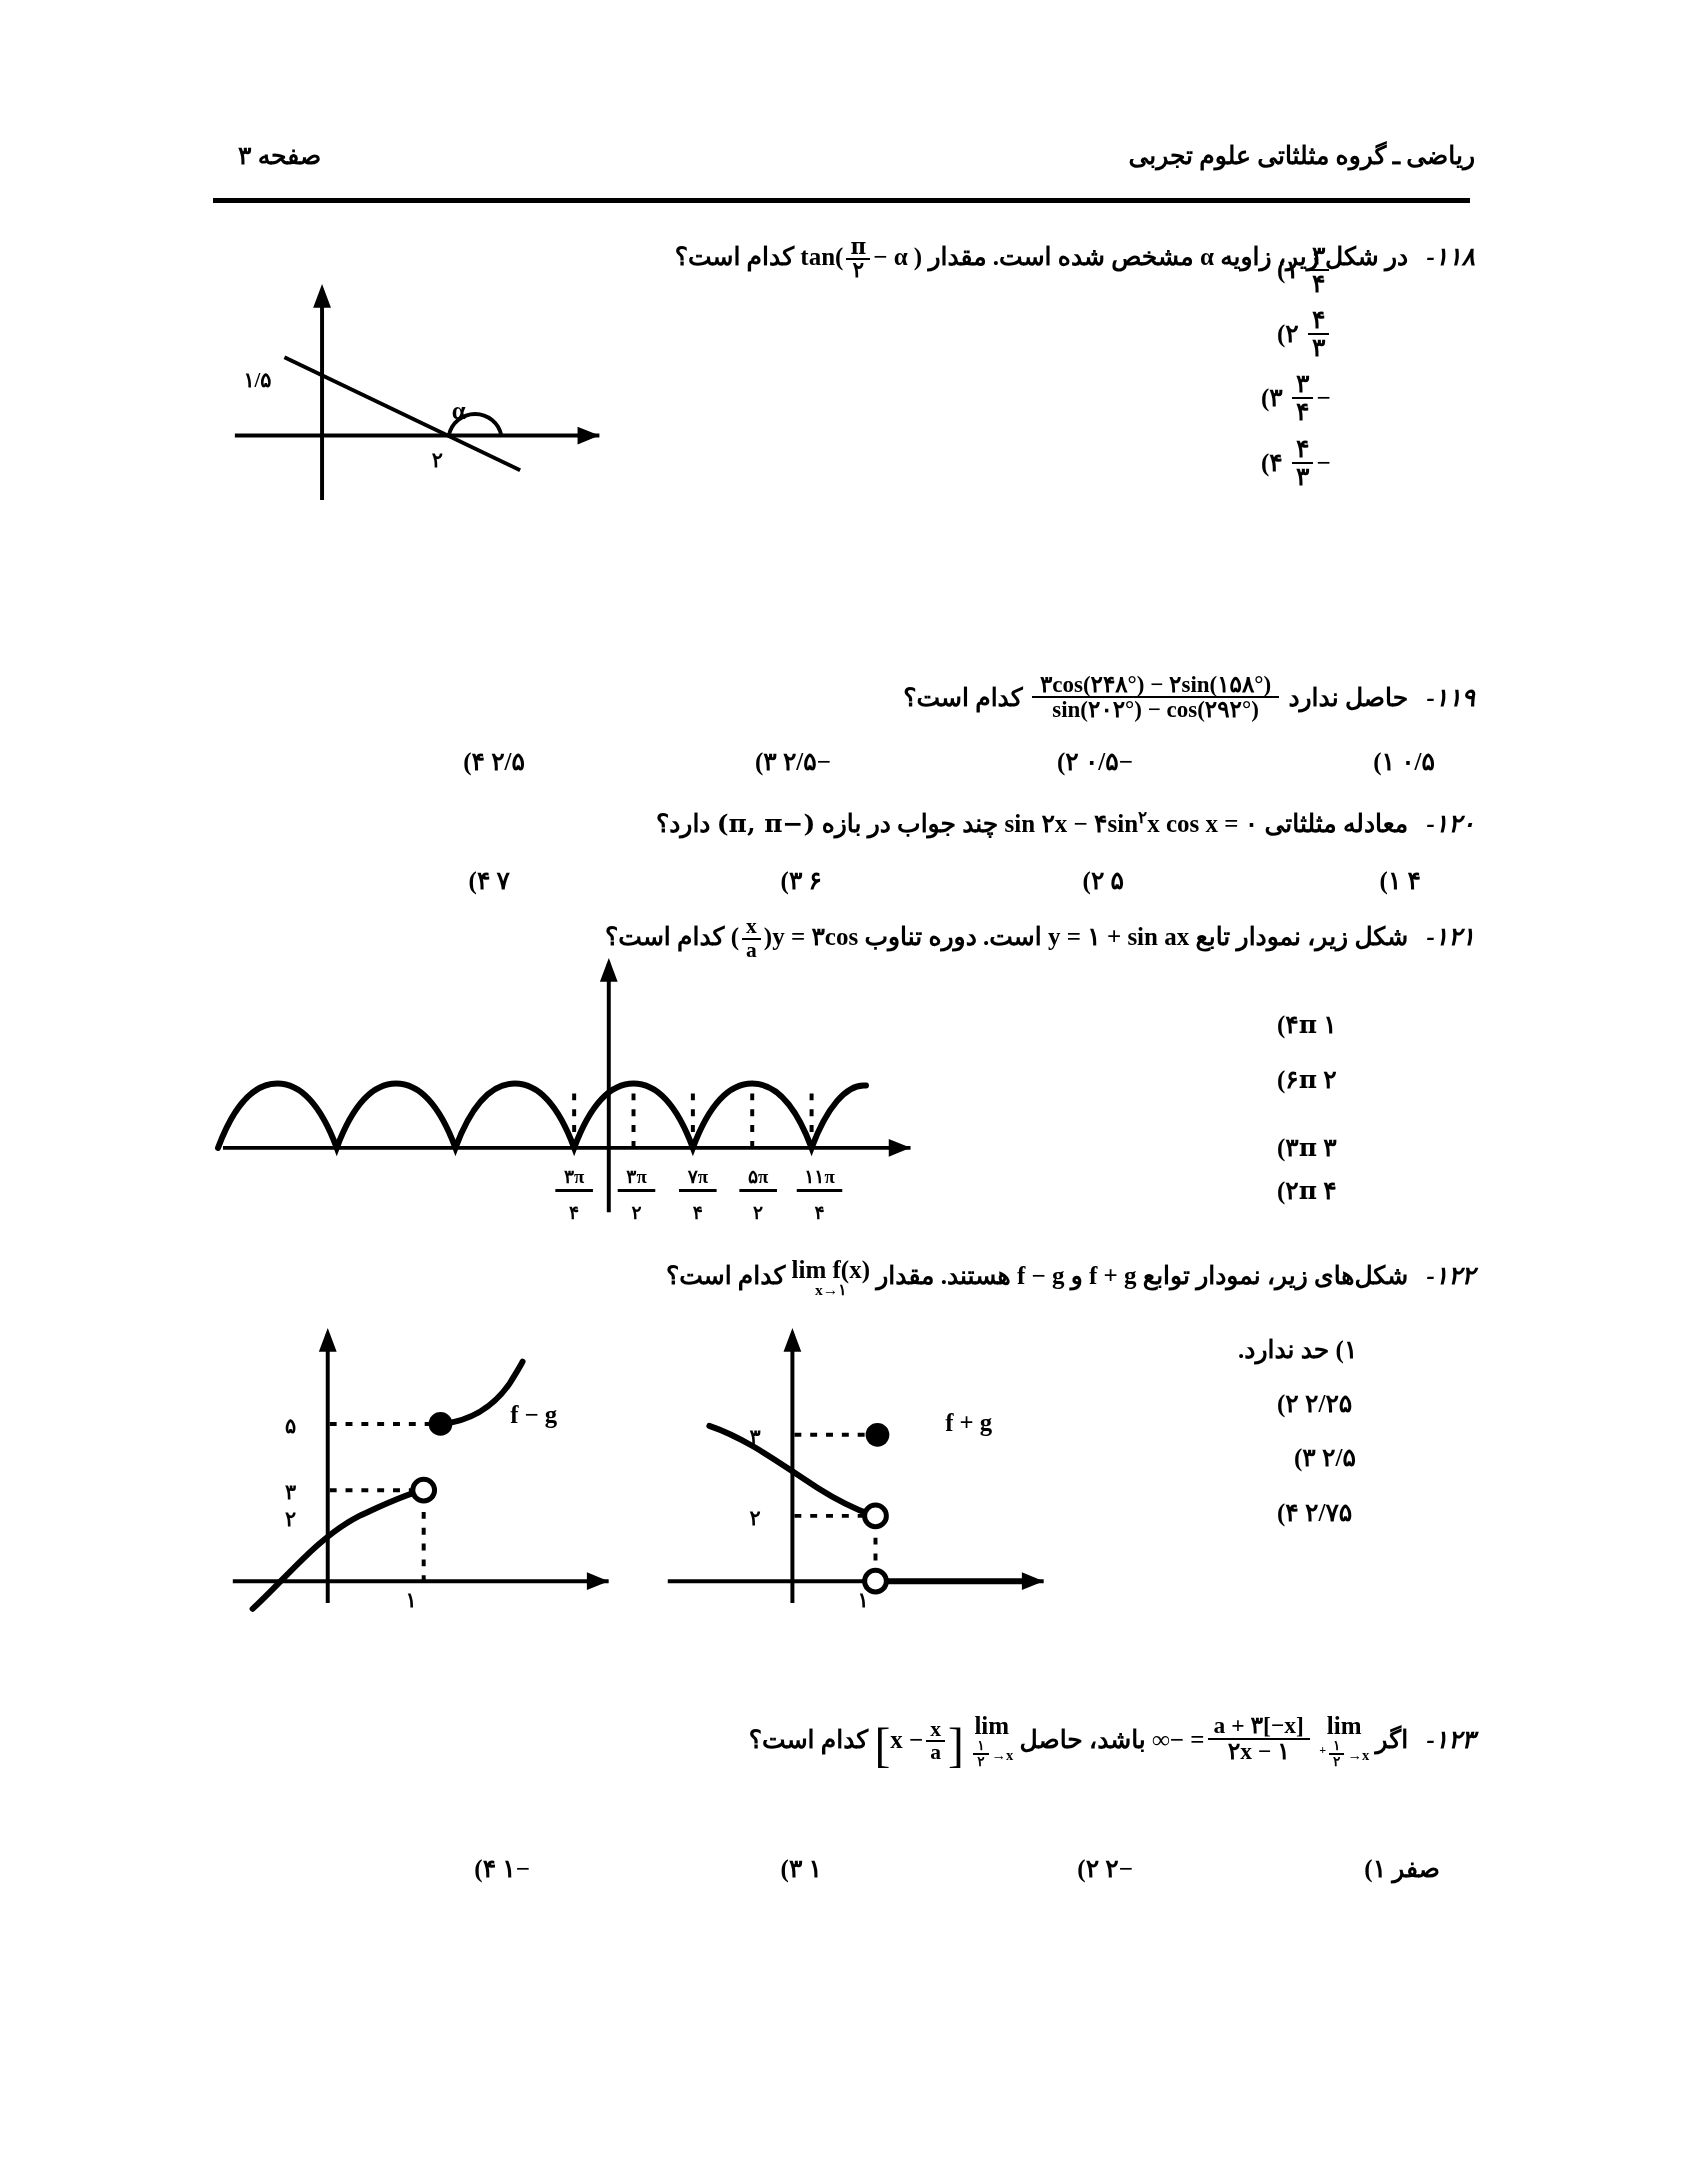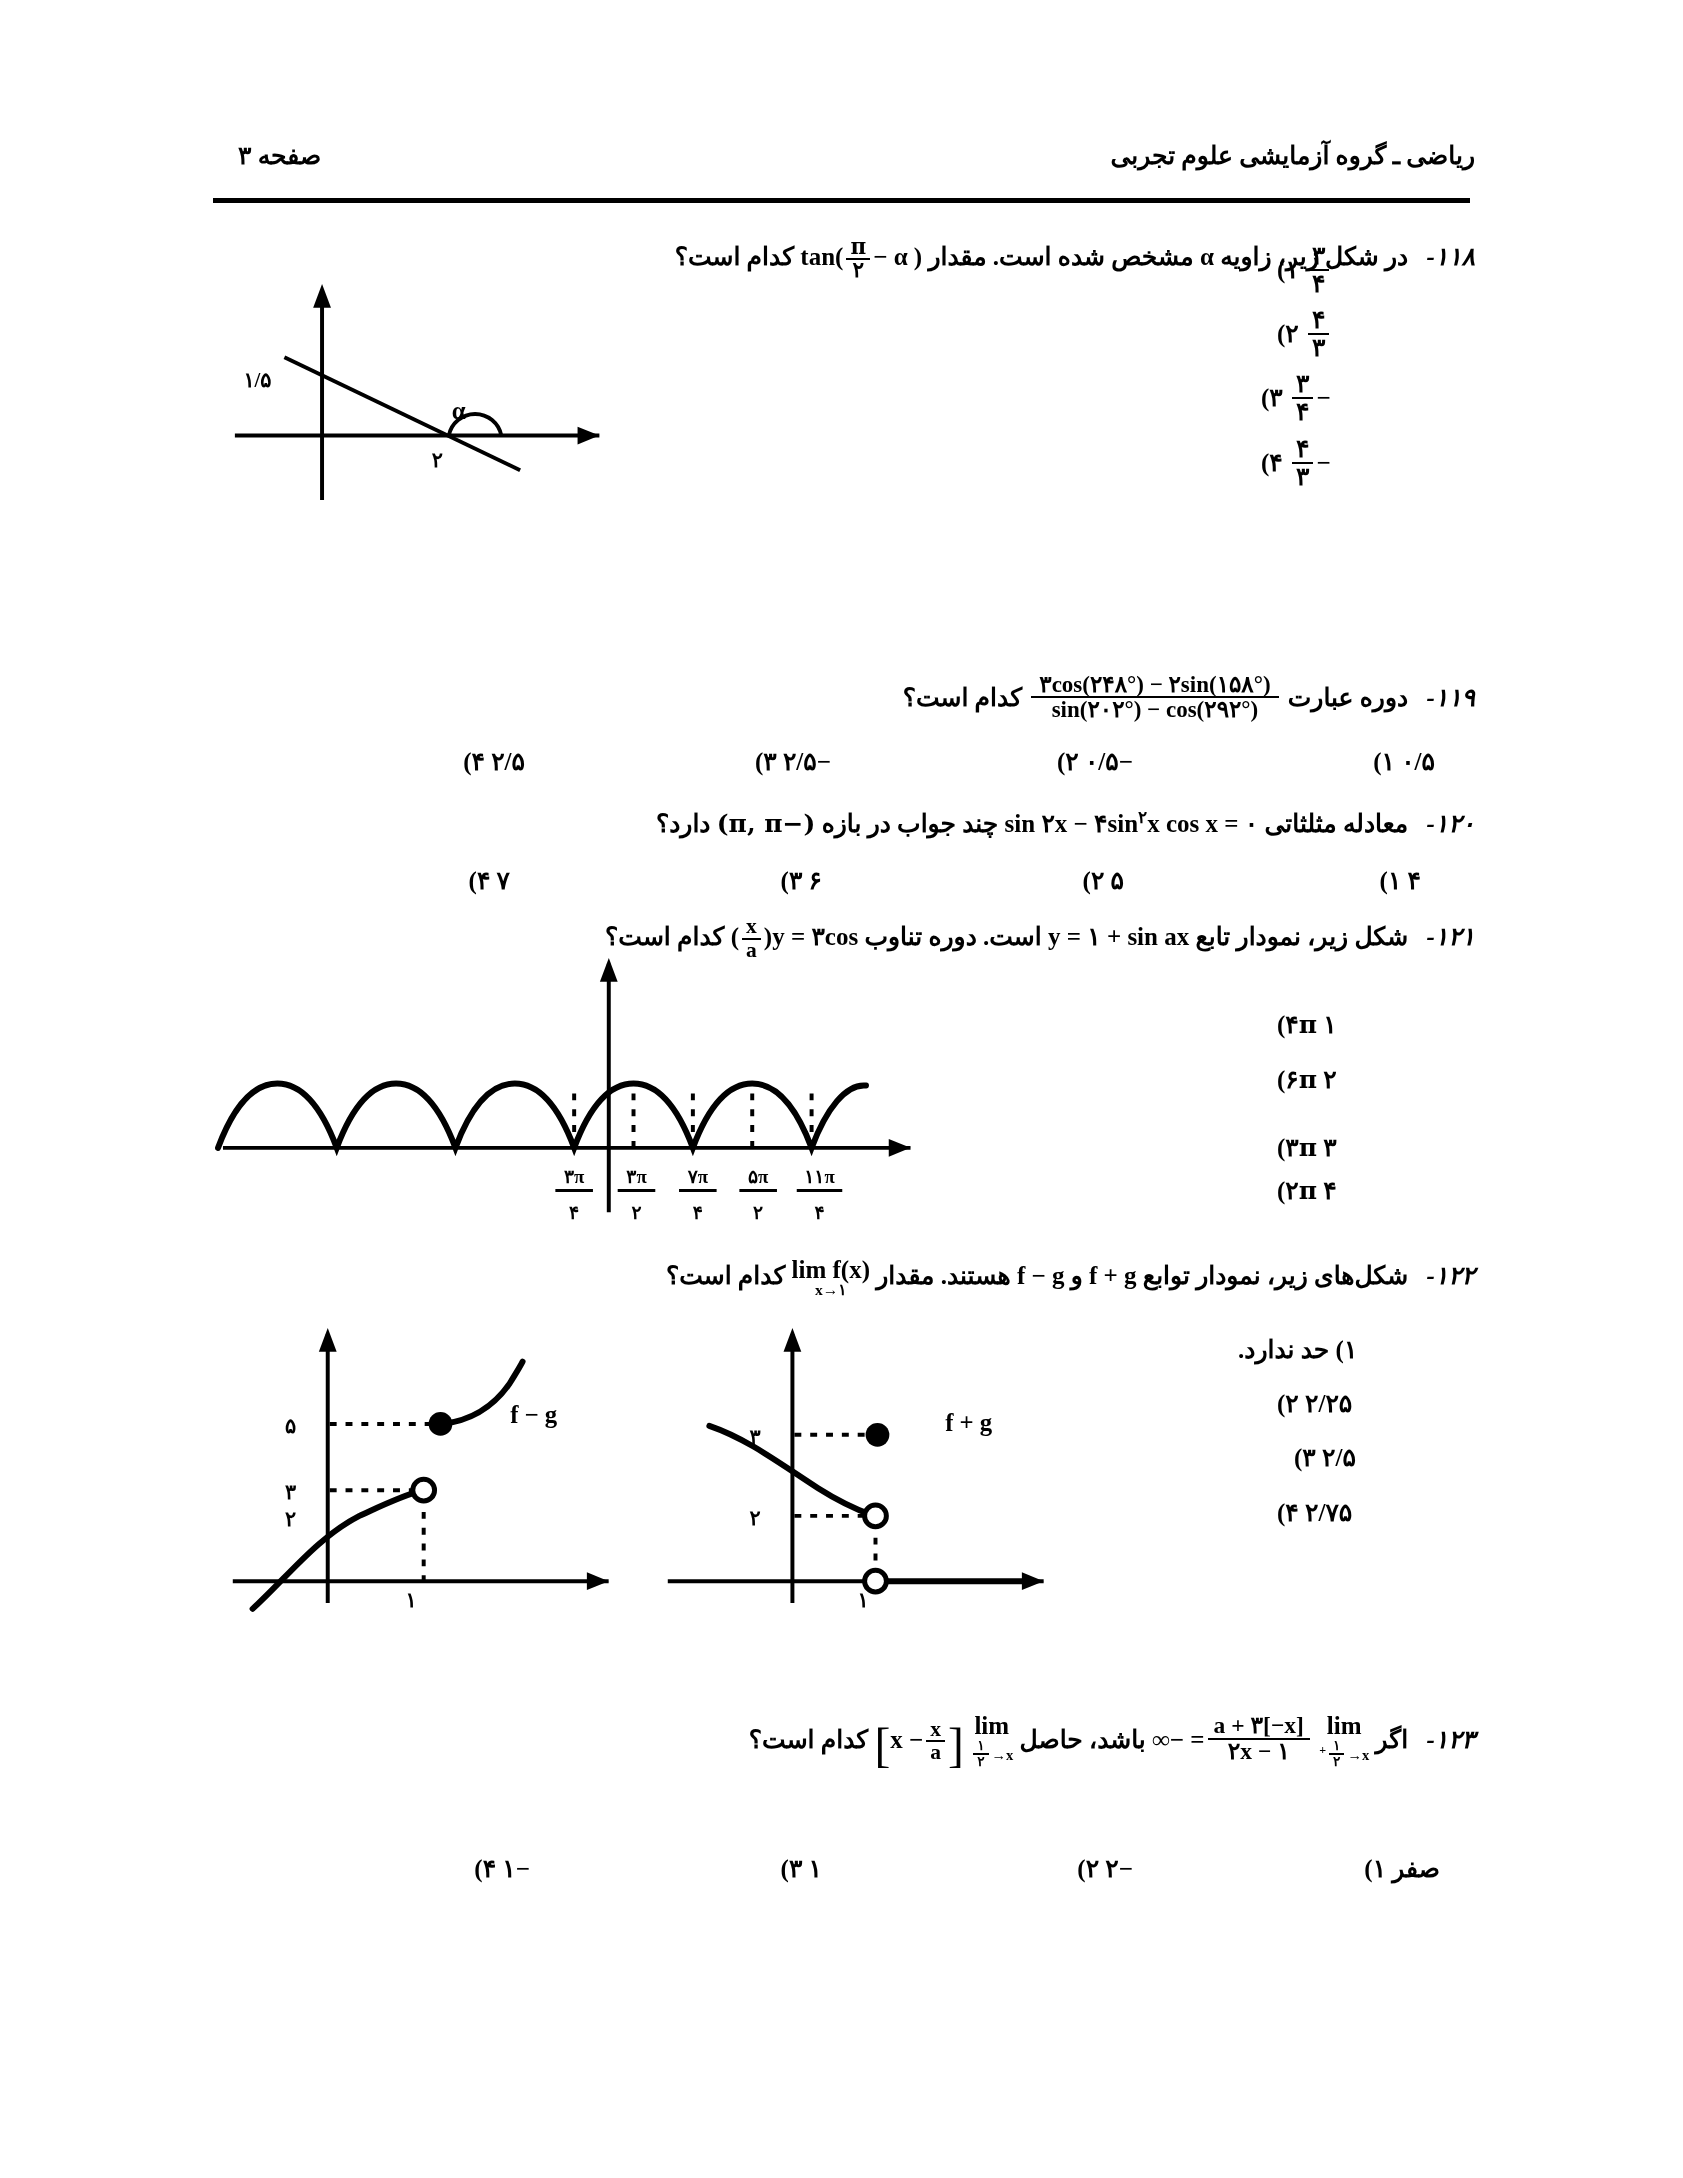--- a/index.html
+++ b/index.html
@@ -40,21 +40,21 @@
   .flabel{font-size:25px;font-weight:bold;font-family:"Liberation Serif",serif;}
   .tick{font-size:21px;font-weight:bold;font-family:"Liberation Serif",serif;}
   .mini-frac{font-size:19px;font-weight:bold;}
 </style>
 </head>
 <body>
 
 <div class="page">
 
   <div class="header">
-    <div class="hdr-right">ریاضی ـ گروه آزمایشی علوم تجربی</div>
+    <div class="hdr-right">ریاضی ـ گروه مثلثاتی علوم تجربی</div>
     <div class="hdr-left">صفحه ۳</div>
   </div>
   <div class="rule"></div>
 
   <div class="q" style="top:236px;">
     <span class="qnum">۱۱۸-</span>
     <span>در شکل زیر، زاویه</span>
     <span class="mathit">α</span>
     <span>مشخص شده است. مقدار</span>
     <span class="mathit">tan(</span><span class="frac small"><span class="num sym">π</span><span class="den">۲</span></span><span class="mathit">− α )</span>
@@ -91,21 +91,21 @@
     <span>−</span><span class="frac"><span class="num">۳</span><span class="den">۴</span></span>
     <span class="lbl">۳)</span>
   </div>
   <div class="opt" style="top:436px;left:1261px;">
     <span>−</span><span class="frac"><span class="num">۴</span><span class="den">۳</span></span>
     <span class="lbl">۴)</span>
   </div>
 
   <div class="q" style="top:673px;">
     <span class="qnum">۱۱۹-</span>
-    <span>دوره عبارت</span>
+    <span>حاصل ندارد</span>
     <span class="frac" style="font-size:0.92em;vertical-align:-0.5em;"><span class="num mathit" style="padding:0 8px;">۳cos(۲۴۸°) − ۲sin(۱۵۸°)</span><span class="den mathit" style="padding:0 8px;">sin(۲۰۲°) − cos(۲۹۲°)</span></span>
     <span>کدام است؟</span>
   </div>
   <div class="optrow" style="top:747px;">
     <div class="cell" style="right:40px;"><span>۰/۵</span> <span>۱)</span></div>
     <div class="cell" style="right:342px;"><span>−۰/۵</span> <span>۲)</span></div>
     <div class="cell" style="right:644px;"><span>−۲/۵</span> <span>۳)</span></div>
     <div class="cell" style="right:950px;margin-left:42px;"><span>۲/۵</span> <span>۴)</span></div>
   </div>
 

